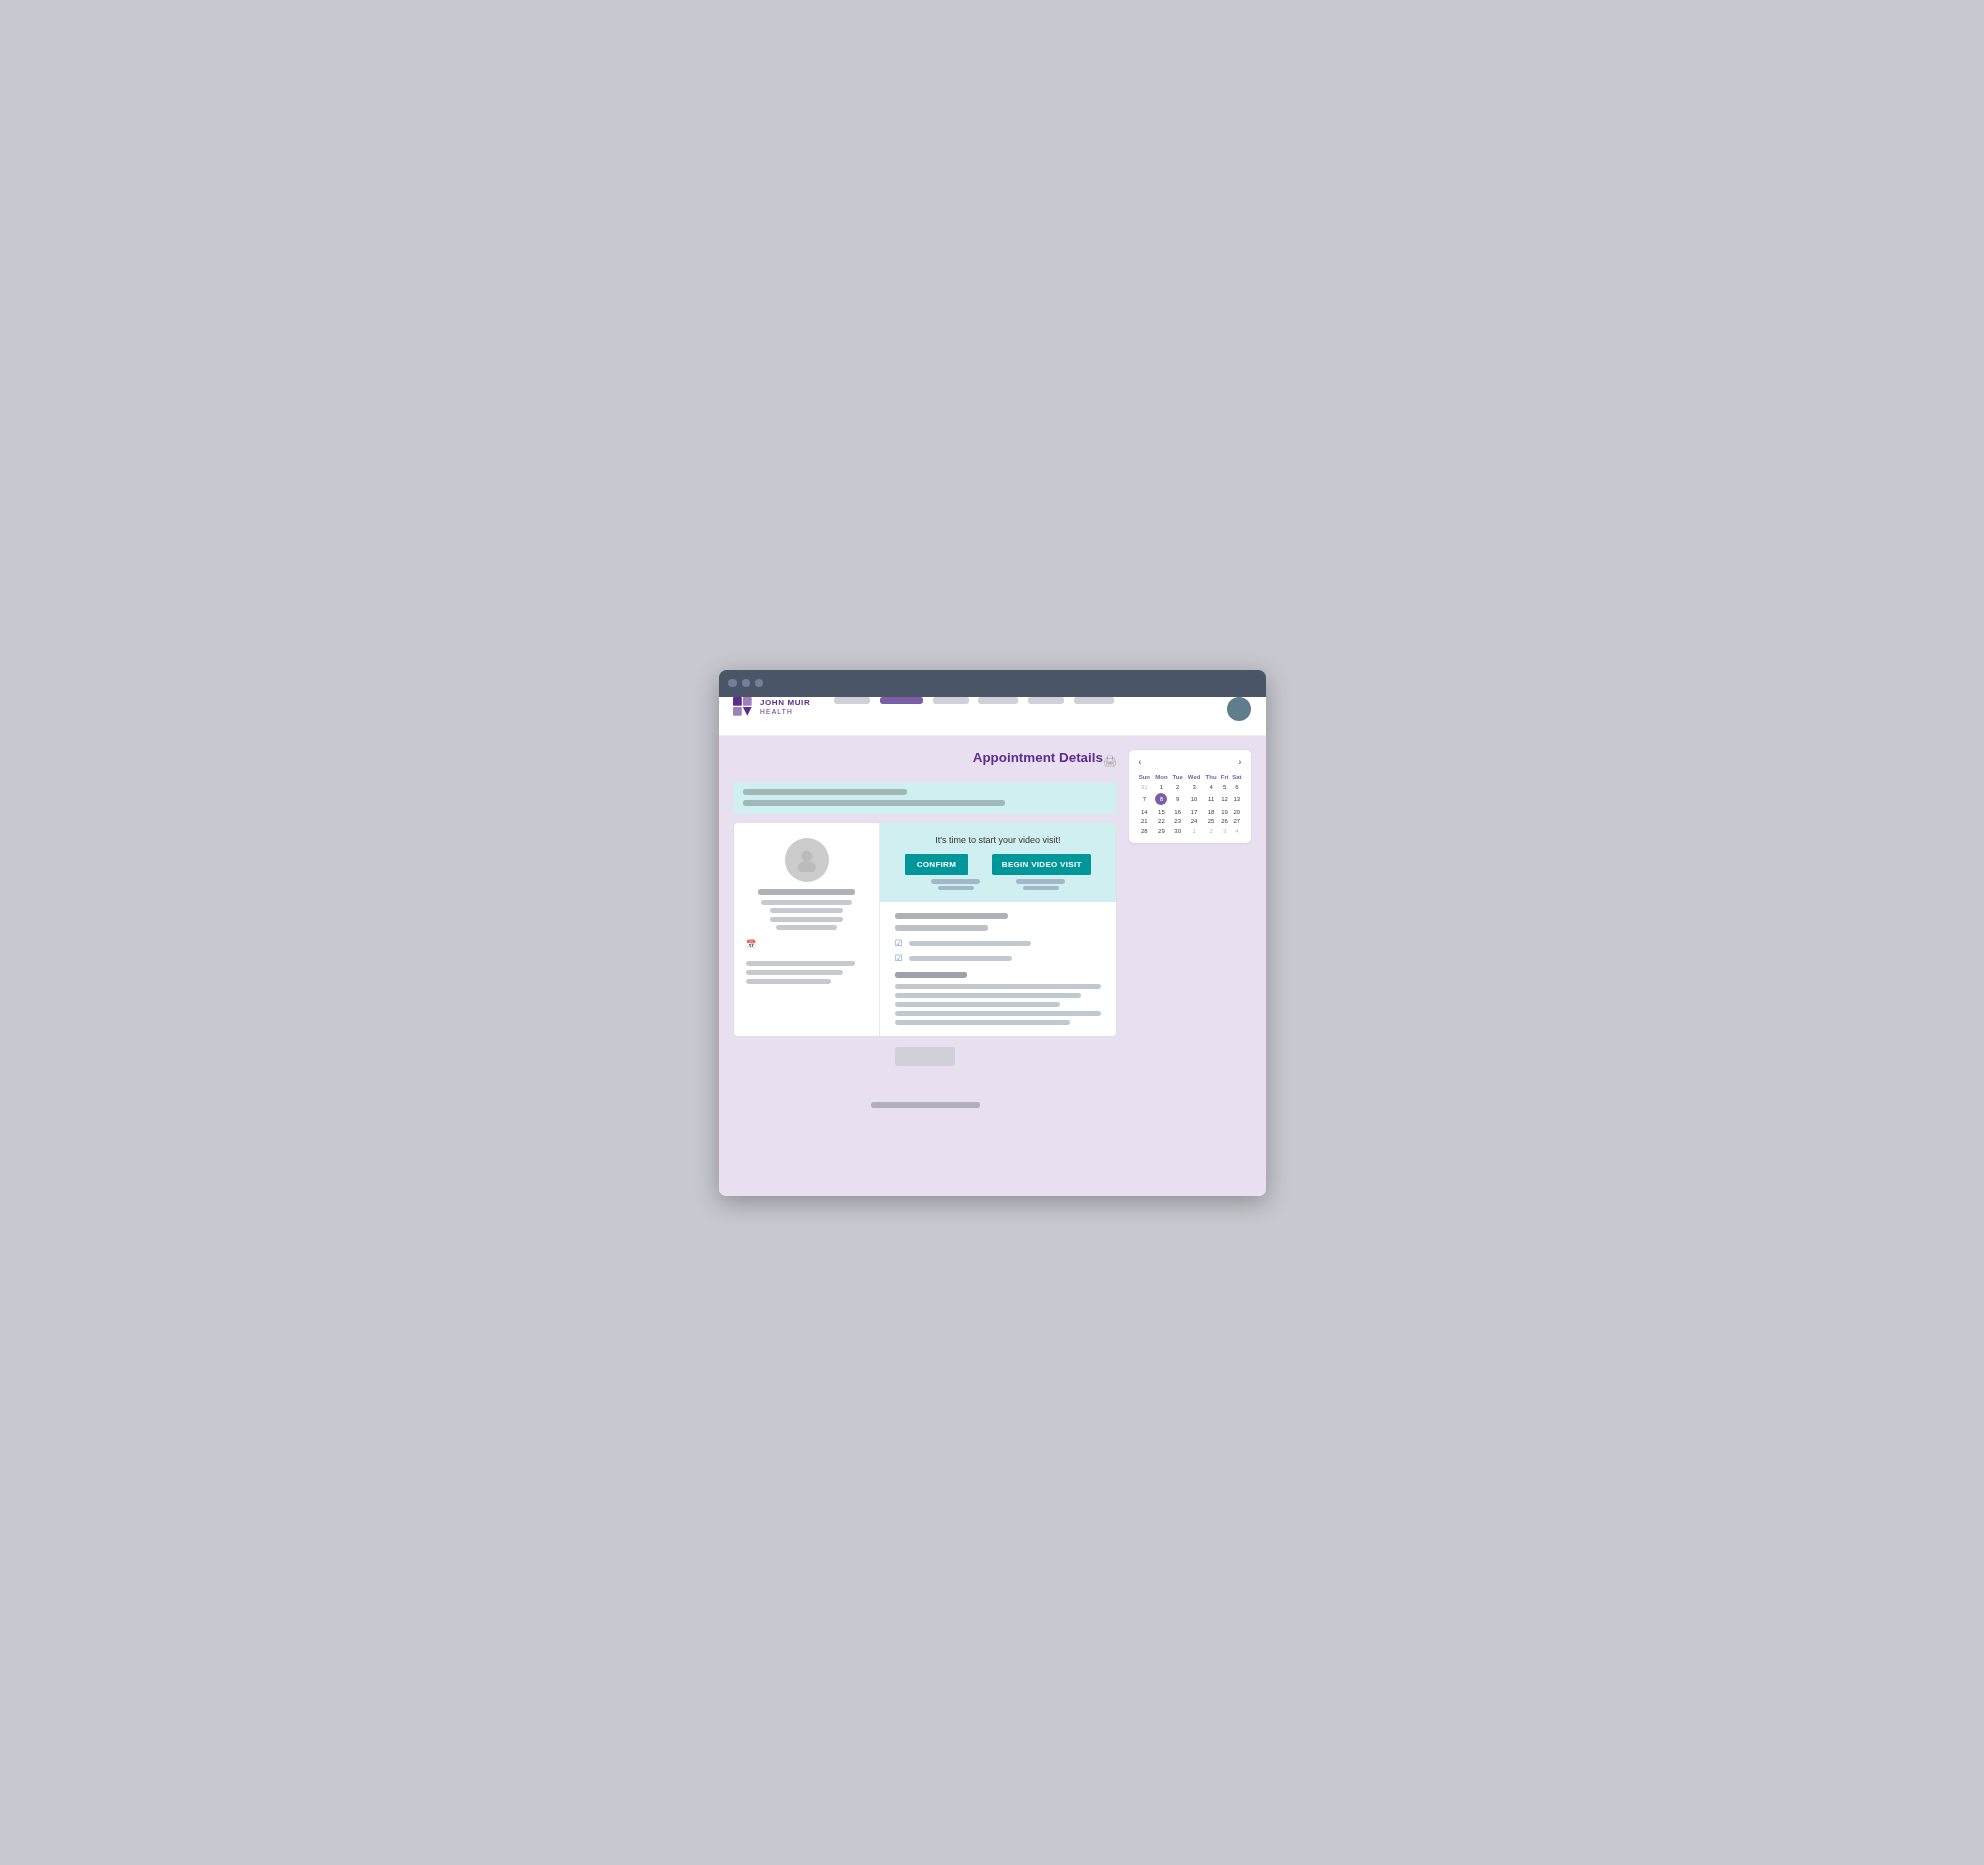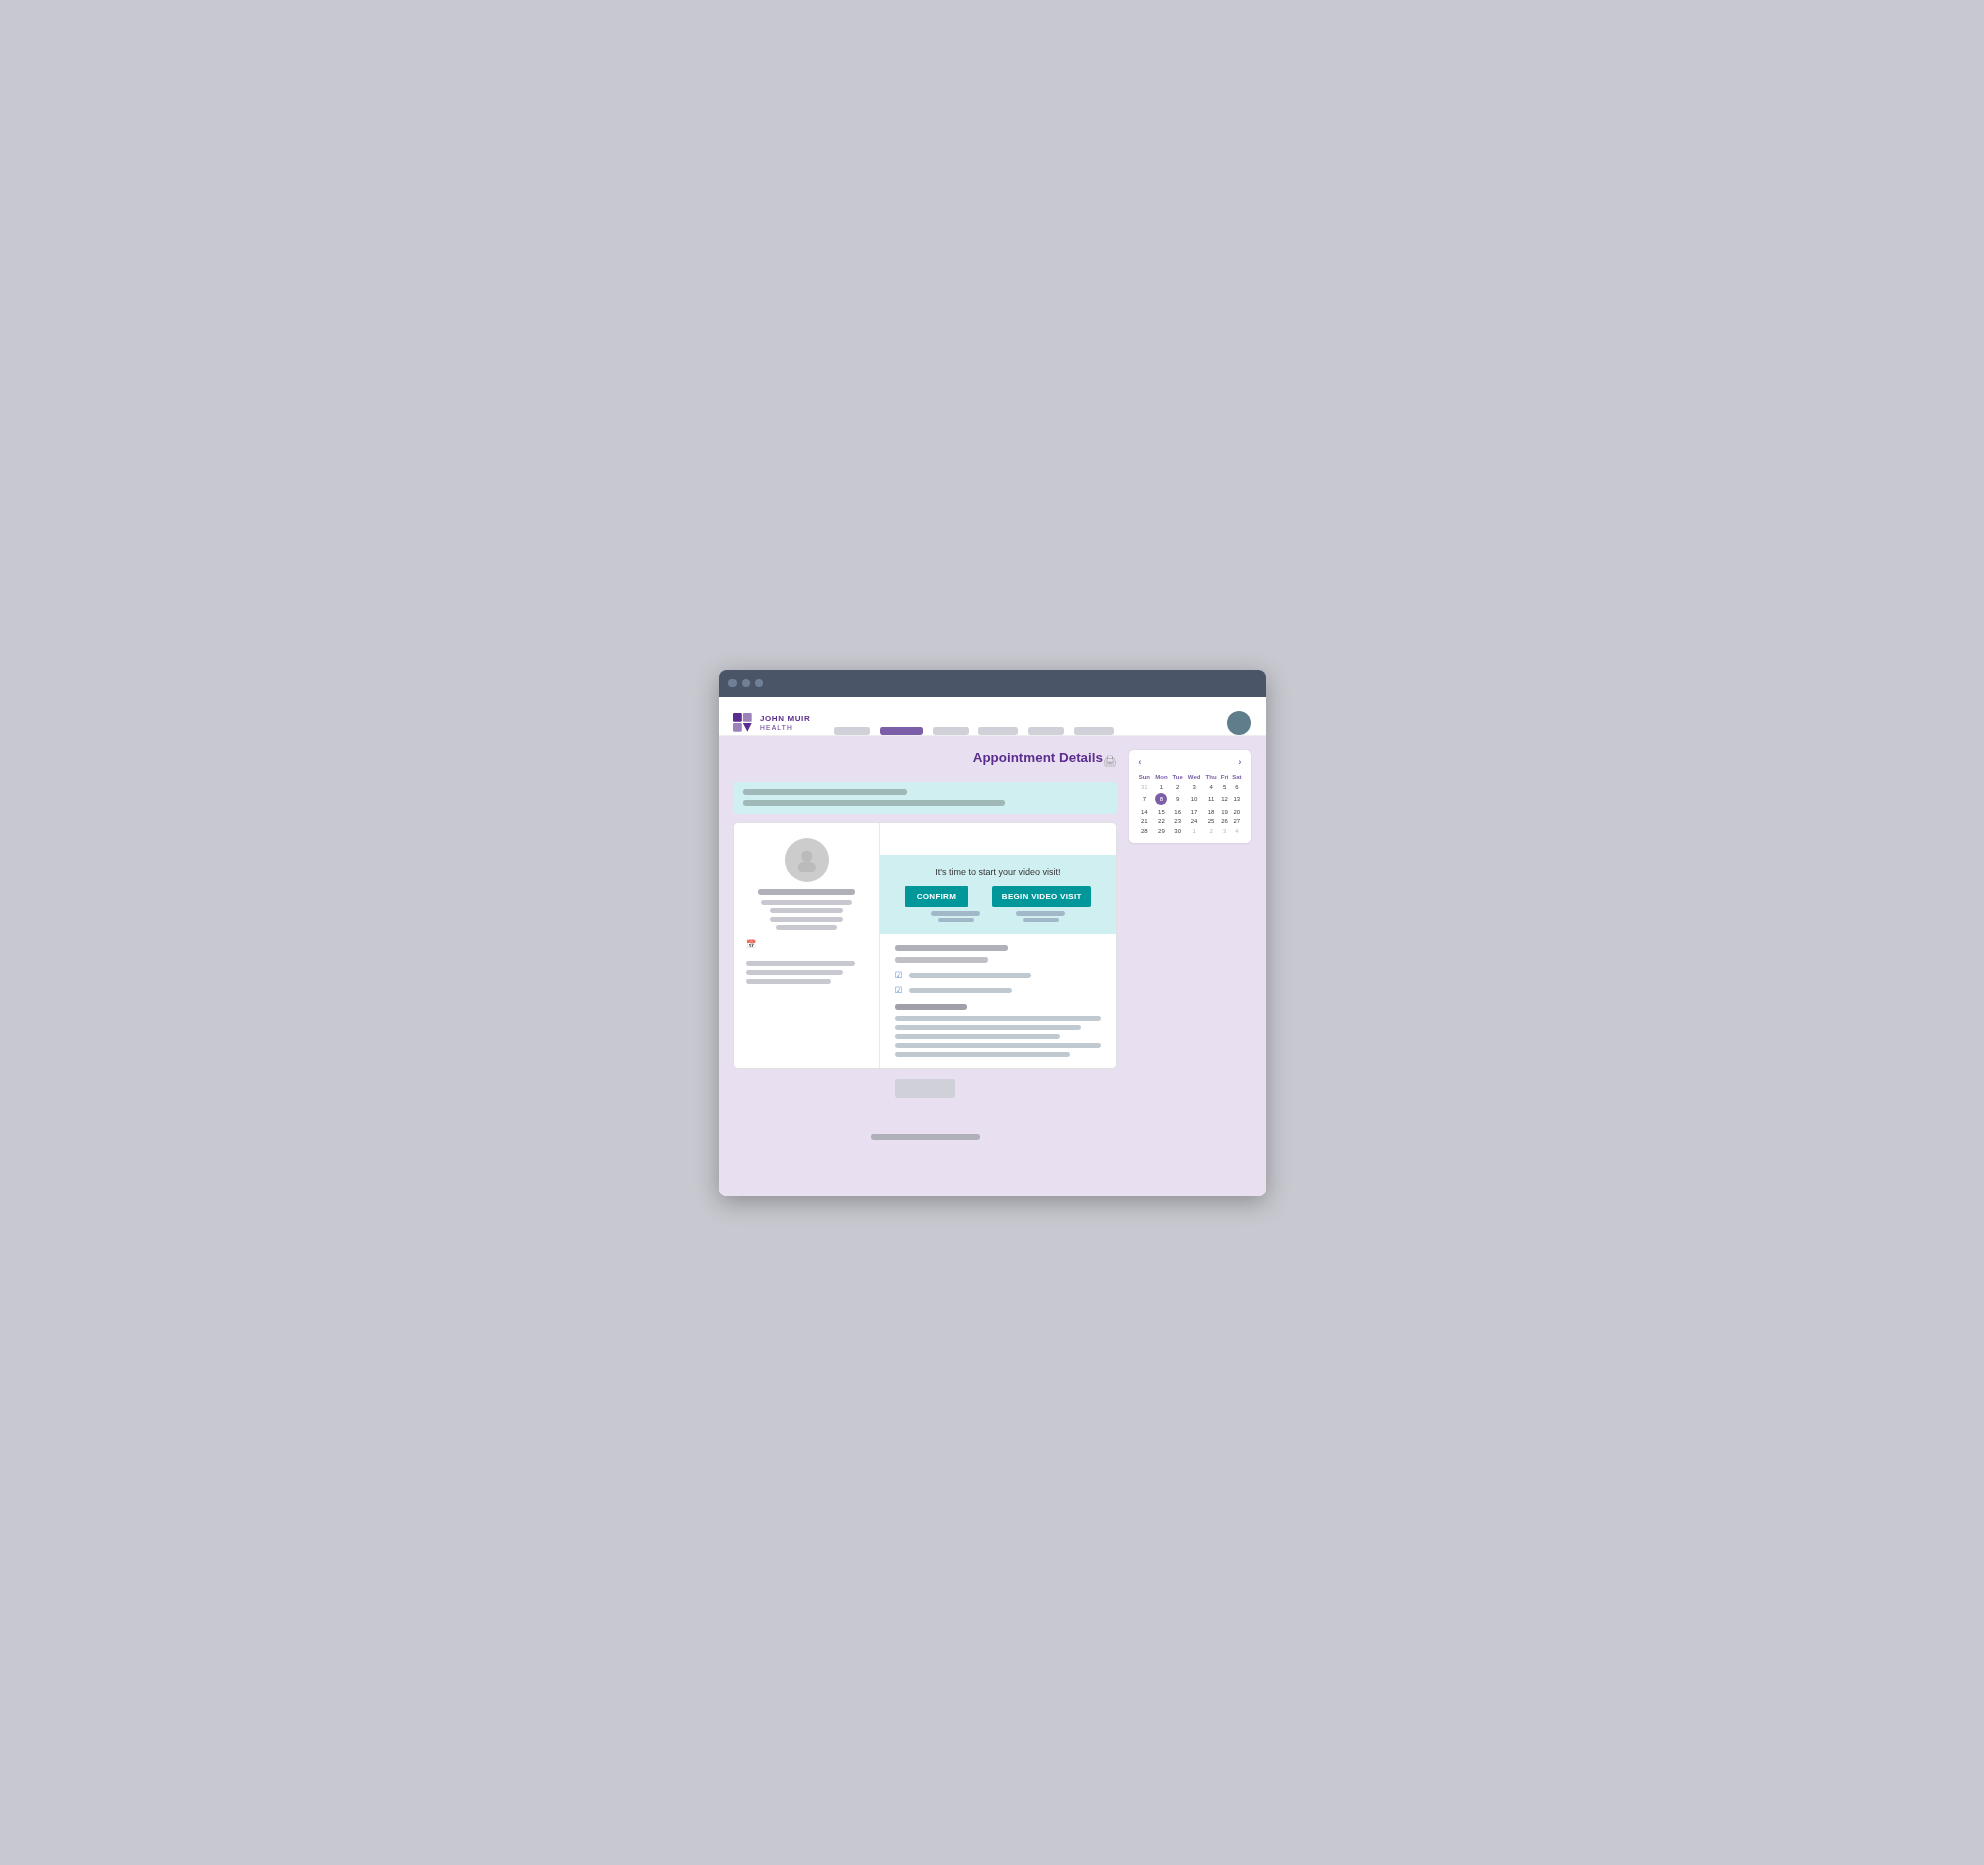--- a/index.html
+++ b/index.html
@@ -36,21 +36,21 @@
     .browser-content {
       background: #e8e0f0;
       min-height: 499px;
       padding: 0;
     }
     
     .navbar {
       background: #fff;
       height: 39px;
       display: flex;
-      align-items: flex-end;
+      align-items: flex-start;
       padding: 0 14.6px;
       border-bottom: 0.6px solid #eee;
       gap: 12px;
     }
     .logo {
       display: flex;
       align-items: center;
       gap: 4.9px;
       margin-right: 12px;
     }
@@ -207,21 +207,20 @@
       height: 4.9px;
       border-radius: 2.4px;
       background: #c8c8d0;
       margin-bottom: 4.3px;
     }
     
     .visit-panel {
       flex: 1;
       display: flex;
       flex-direction: column;
-      margin-top: 32px;
     }
     .video-visit-banner {
       background: #d0eff0;
       padding: 12px 14.6px;
       text-align: center;
     }
     .video-visit-text {
       font-size: 9px;
       color: #333;
       margin-bottom: 8.5px;

